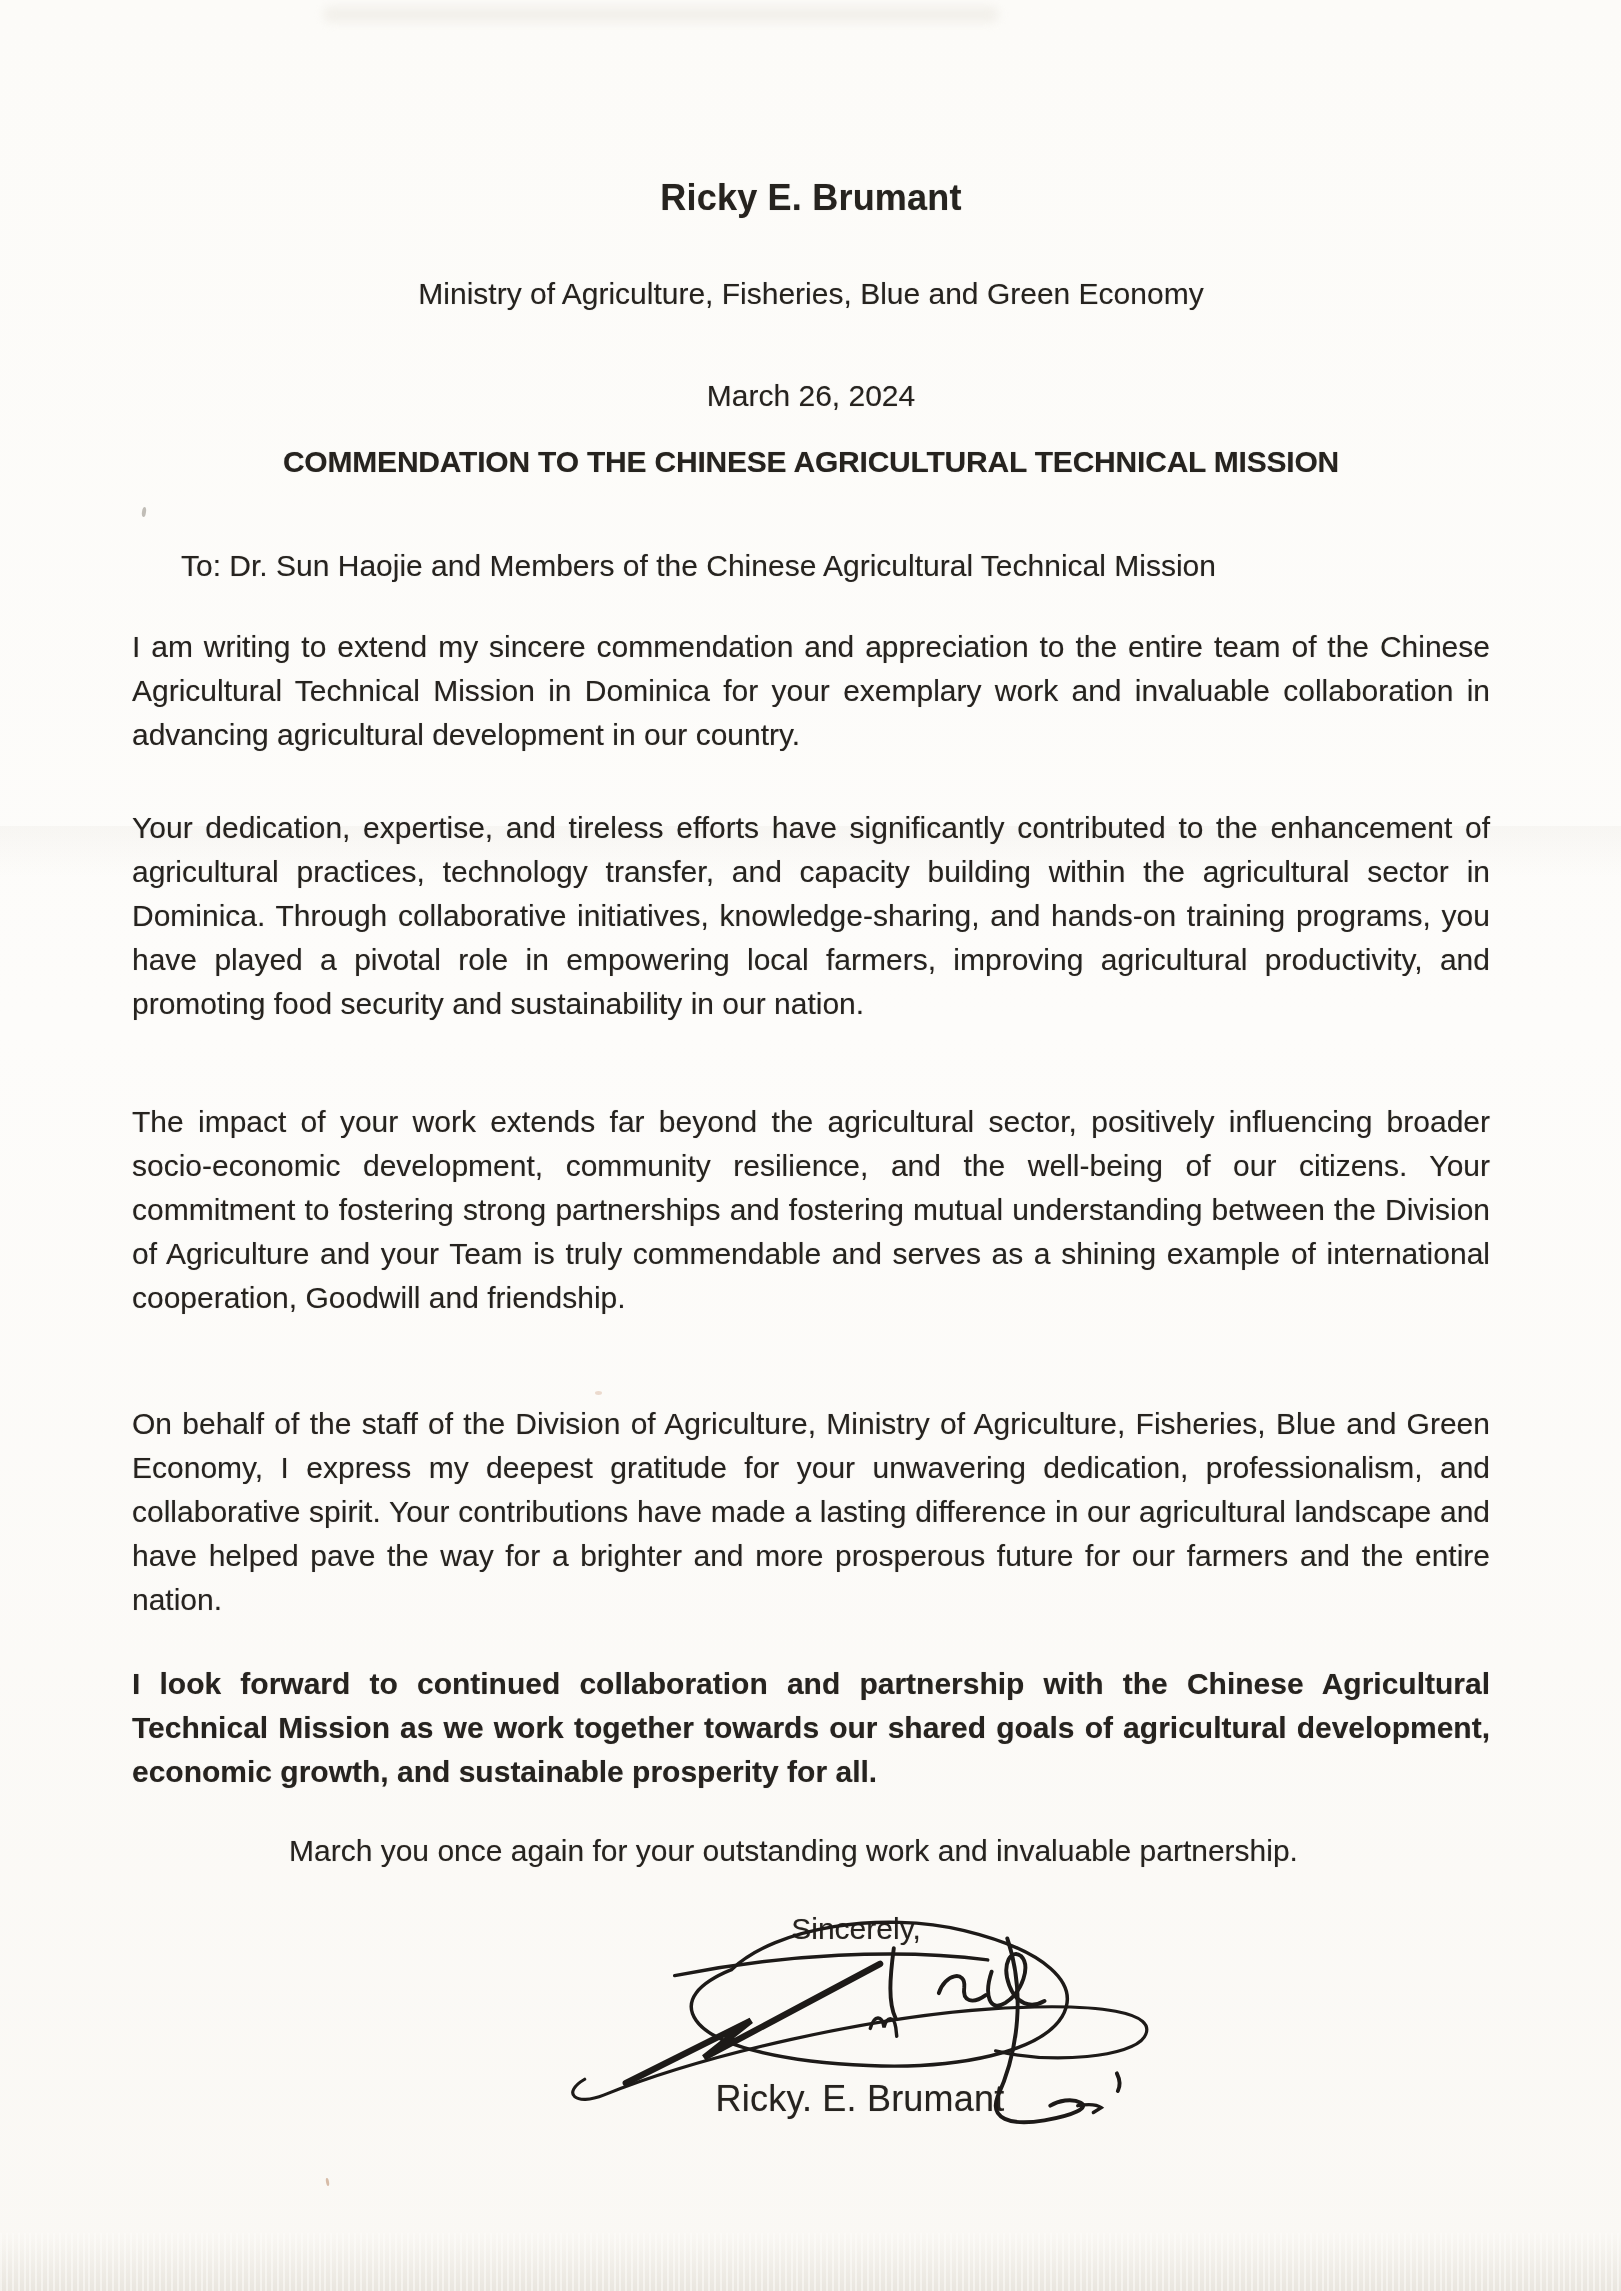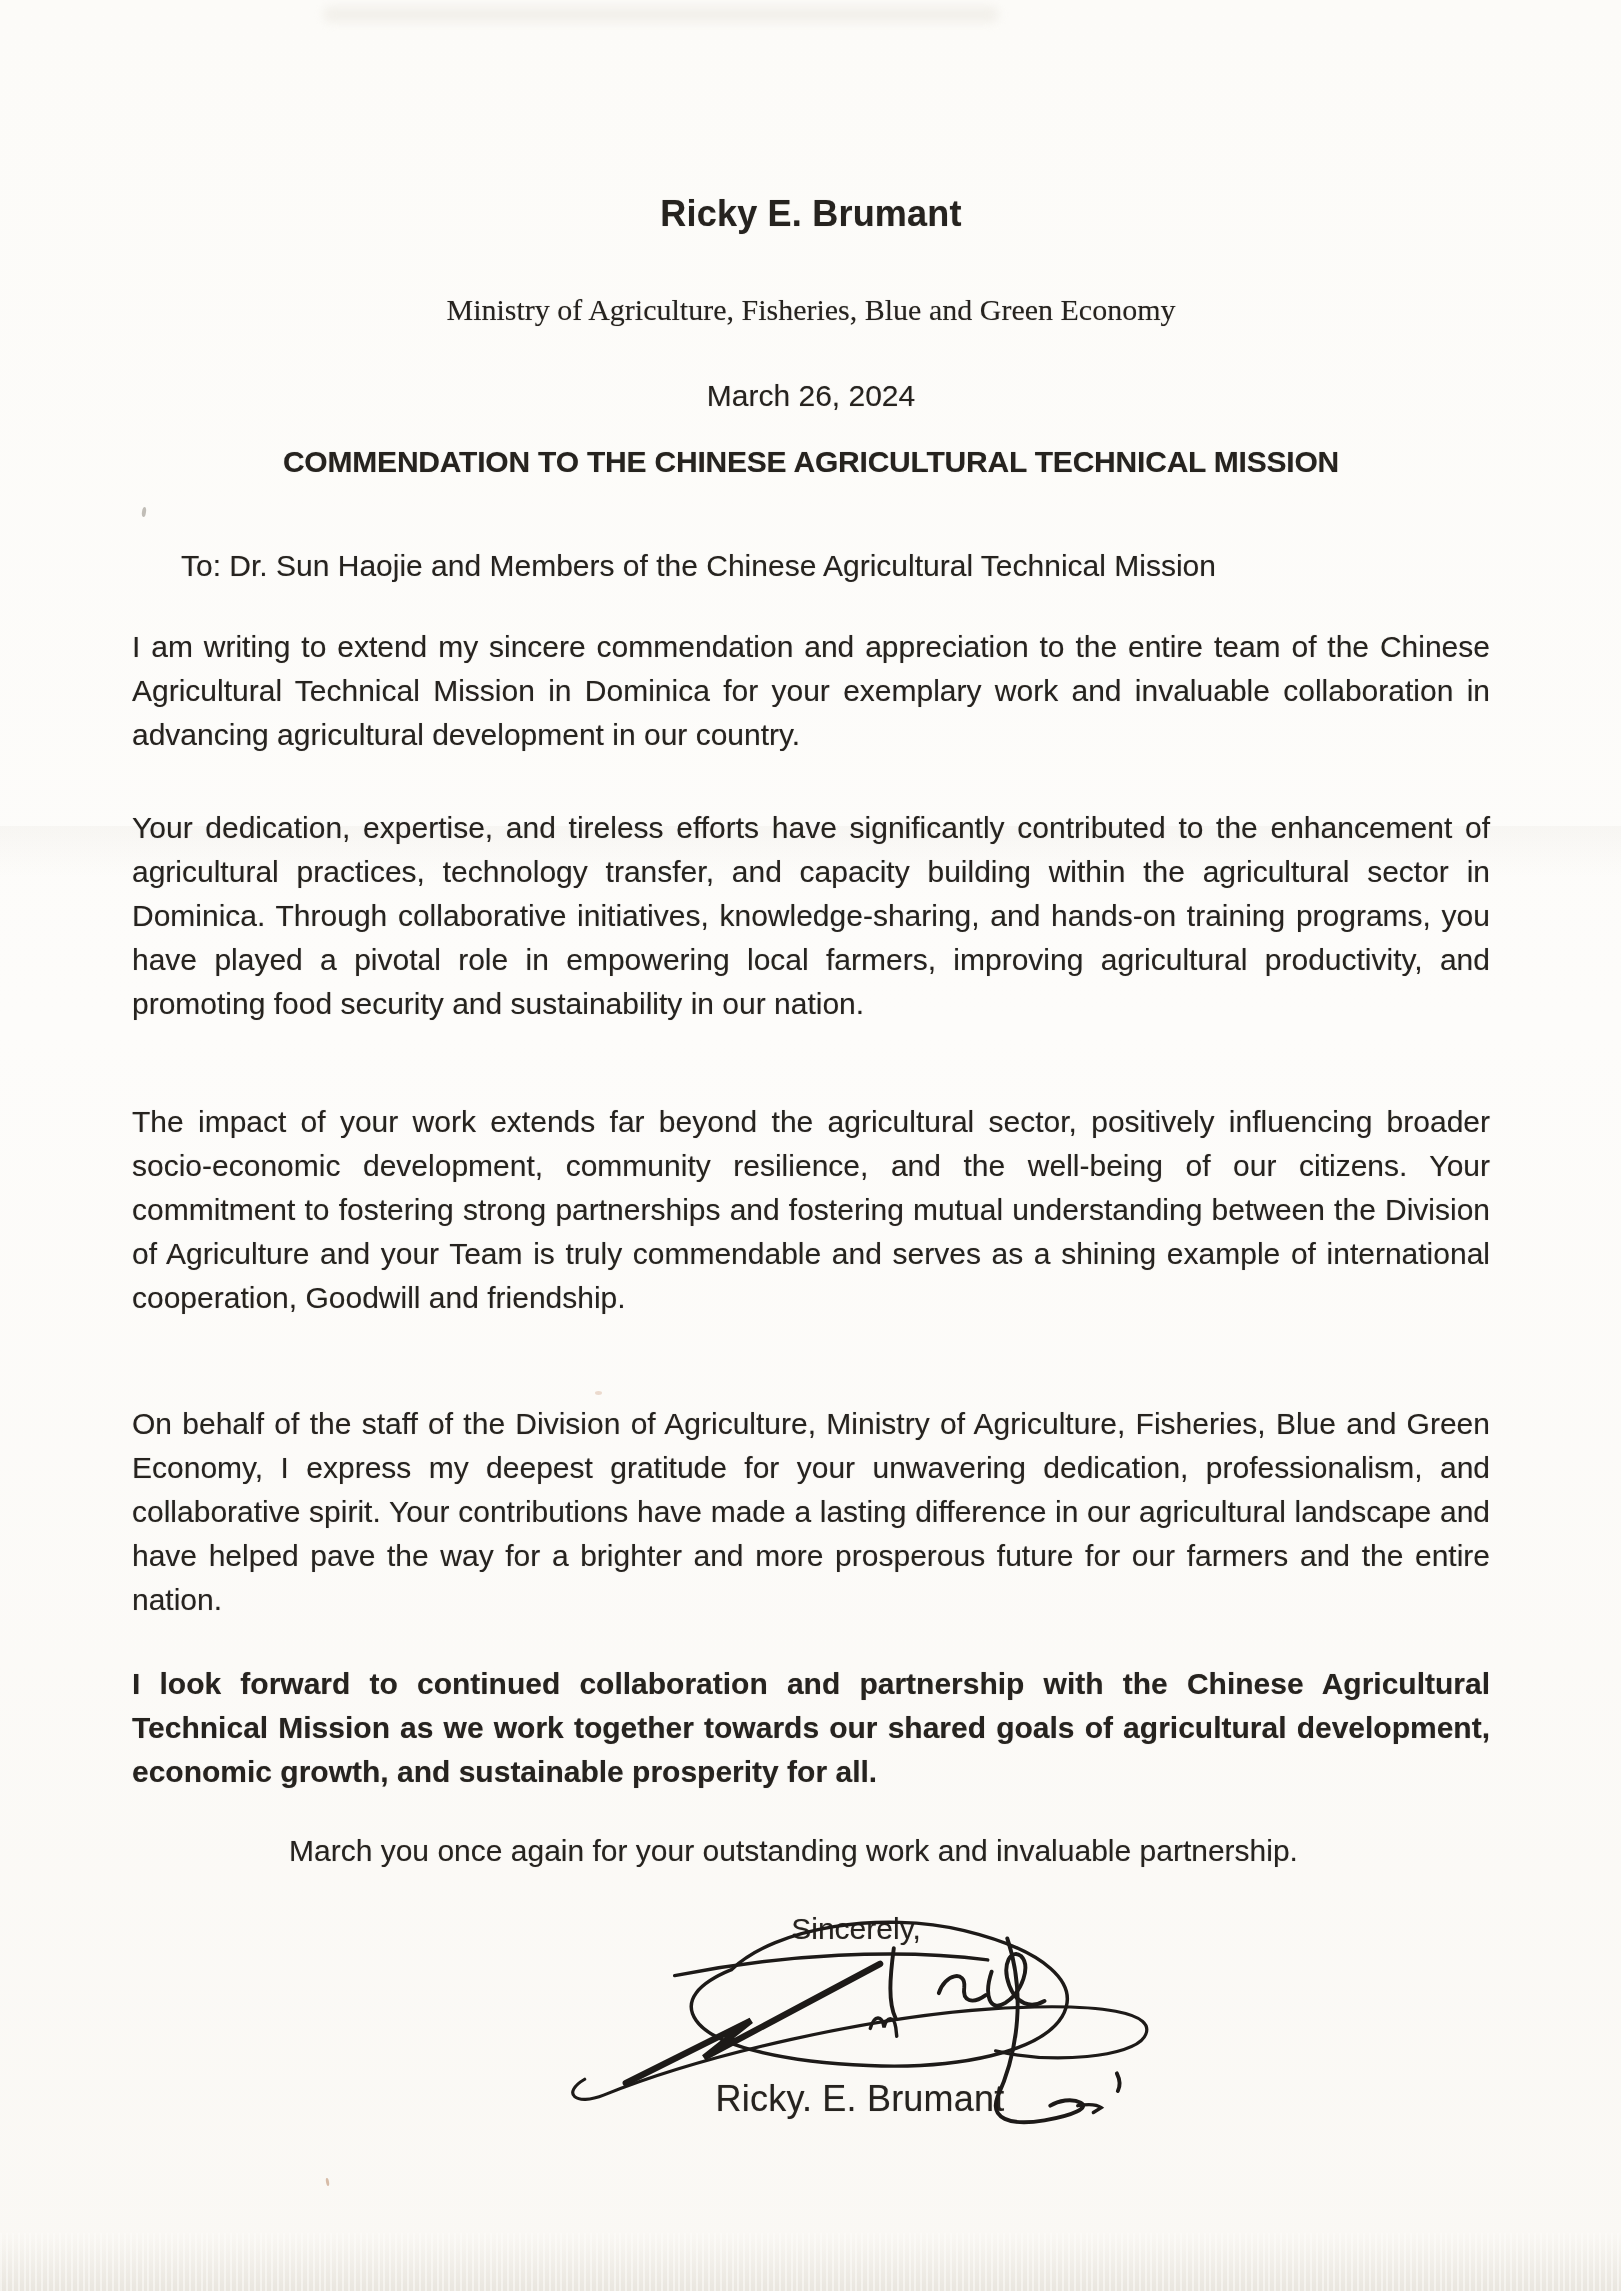--- a/index.html
+++ b/index.html
@@ -53,22 +53,22 @@
 
 <div class="page">
 
   <div class="band-top"></div>
   <div class="band-mid"></div>
   <div class="band-bottom"></div>
   <div class="speck speck-1"></div>
   <div class="speck speck-2"></div>
   <div class="speck speck-3"></div>
 
-  <div class="abs centered sender-name txt" style="top:192px;line-height:43px;">Ricky E. Brumant</div>
-  <div class="abs centered txt" style="top:288px;font-family:Liberation Serif, serif;">Ministry of Agriculture, Fisheries, Blue and Green Economy</div>
+  <div class="abs centered sender-name txt" style="top:176px;line-height:43px;">Ricky E. Brumant</div>
+  <div class="abs centered txt" style="top:272px;">Ministry of Agriculture, Fisheries, Blue and Green Economy</div>
 
   <div class="abs centered txt" style="top:374px;">March 26, 2024</div>
 
   <div class="abs centered subject txt" style="top:440px;">COMMENDATION TO THE CHINESE AGRICULTURAL TECHNICAL MISSION</div>
 
   <div class="abs txt indent-to" style="top:544px;width:1309px;">To: Dr. Sun Haojie and Members of the Chinese Agricultural Technical Mission</div>
 
   <p class="abs txt para" style="top:625px;">I am writing to extend my sincere commendation and appreciation to the entire team of the Chinese Agricultural Technical Mission in Dominica for your exemplary work and invaluable collaboration in advancing agricultural development in our country.</p>
   <p class="abs txt para" style="top:806px;">Your dedication, expertise, and tireless efforts have significantly contributed to the enhancement of agricultural practices, technology transfer, and capacity building within the agricultural sector in Dominica. Through collaborative initiatives, knowledge-sharing, and hands-on training programs, you have played a pivotal role in empowering local farmers, improving agricultural productivity, and promoting food security and sustainability in our nation.</p>
   <p class="abs txt para" style="top:1100px;">The impact of your work extends far beyond the agricultural sector, positively influencing broader socio-economic development, community resilience, and the well-being of our citizens. Your commitment to fostering strong partnerships and fostering mutual understanding between the Division of Agriculture and your Team is truly commendable and serves as a shining example of international cooperation, Goodwill and friendship.</p>

